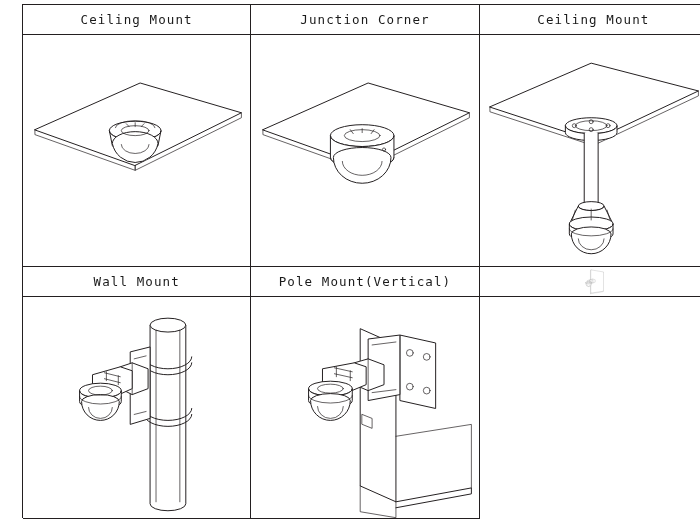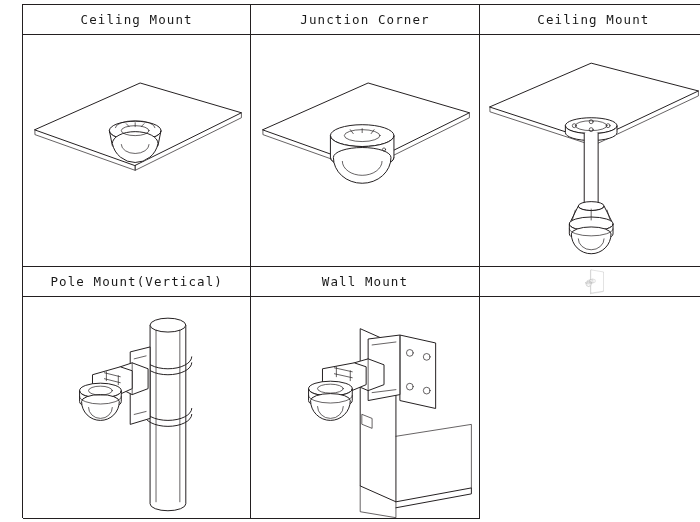--- a/index.html
+++ b/index.html
@@ -153,22 +153,22 @@
           <ellipse class="fillw" cx="0" cy="12" rx="22" ry="7"></ellipse>
           <path class="fillw" d="M-22 12 L-22 22 A 22 7 0 0 0 22 22 L22 12 A 22 7 0 0 1 -22 12 Z"></path>
           <path class="fillw" d="M-20 22 A 20 20 0 0 0 20 22 A 20 7 0 0 0 -20 22 Z"></path>
           <path class="ln-thin" d="M-16 -2 L-19 8 M0 -3 L0 8 M16 -2 L19 8"></path>
           <path class="ln-thin" d="M-22 17 A 22 7 0 0 0 22 17"></path>
           <path class="ln-thin" d="M-13 27 A 13 11 0 0 0 13 27"></path>
         </g>
       </svg>
     </div>
 
+    <div class="cell hdr">Wall Mount</div>
     <div class="cell hdr">Pole Mount(Vertical)</div>
-    <div class="cell hdr">Wall Mount</div>
 
     <div class="cell art">
       <svg viewBox="0 0 229 222" preserveAspectRatio="xMidYMid meet">
 
         <path class="ln" d="M95 22 L190 38 L190 185 L95 200 Z"></path>
         <path class="ln-thin" d="M95 22 L90 27 L90 205 L95 200"></path>
         <path class="ln-thin" d="M90 205 L185 190 L190 185"></path>
 
         <g transform="translate(100,98)">
           <path class="fillw" d="M-8 -2 L8 -6 L26 0 L26 18 L8 24 L-8 18 Z"></path>

